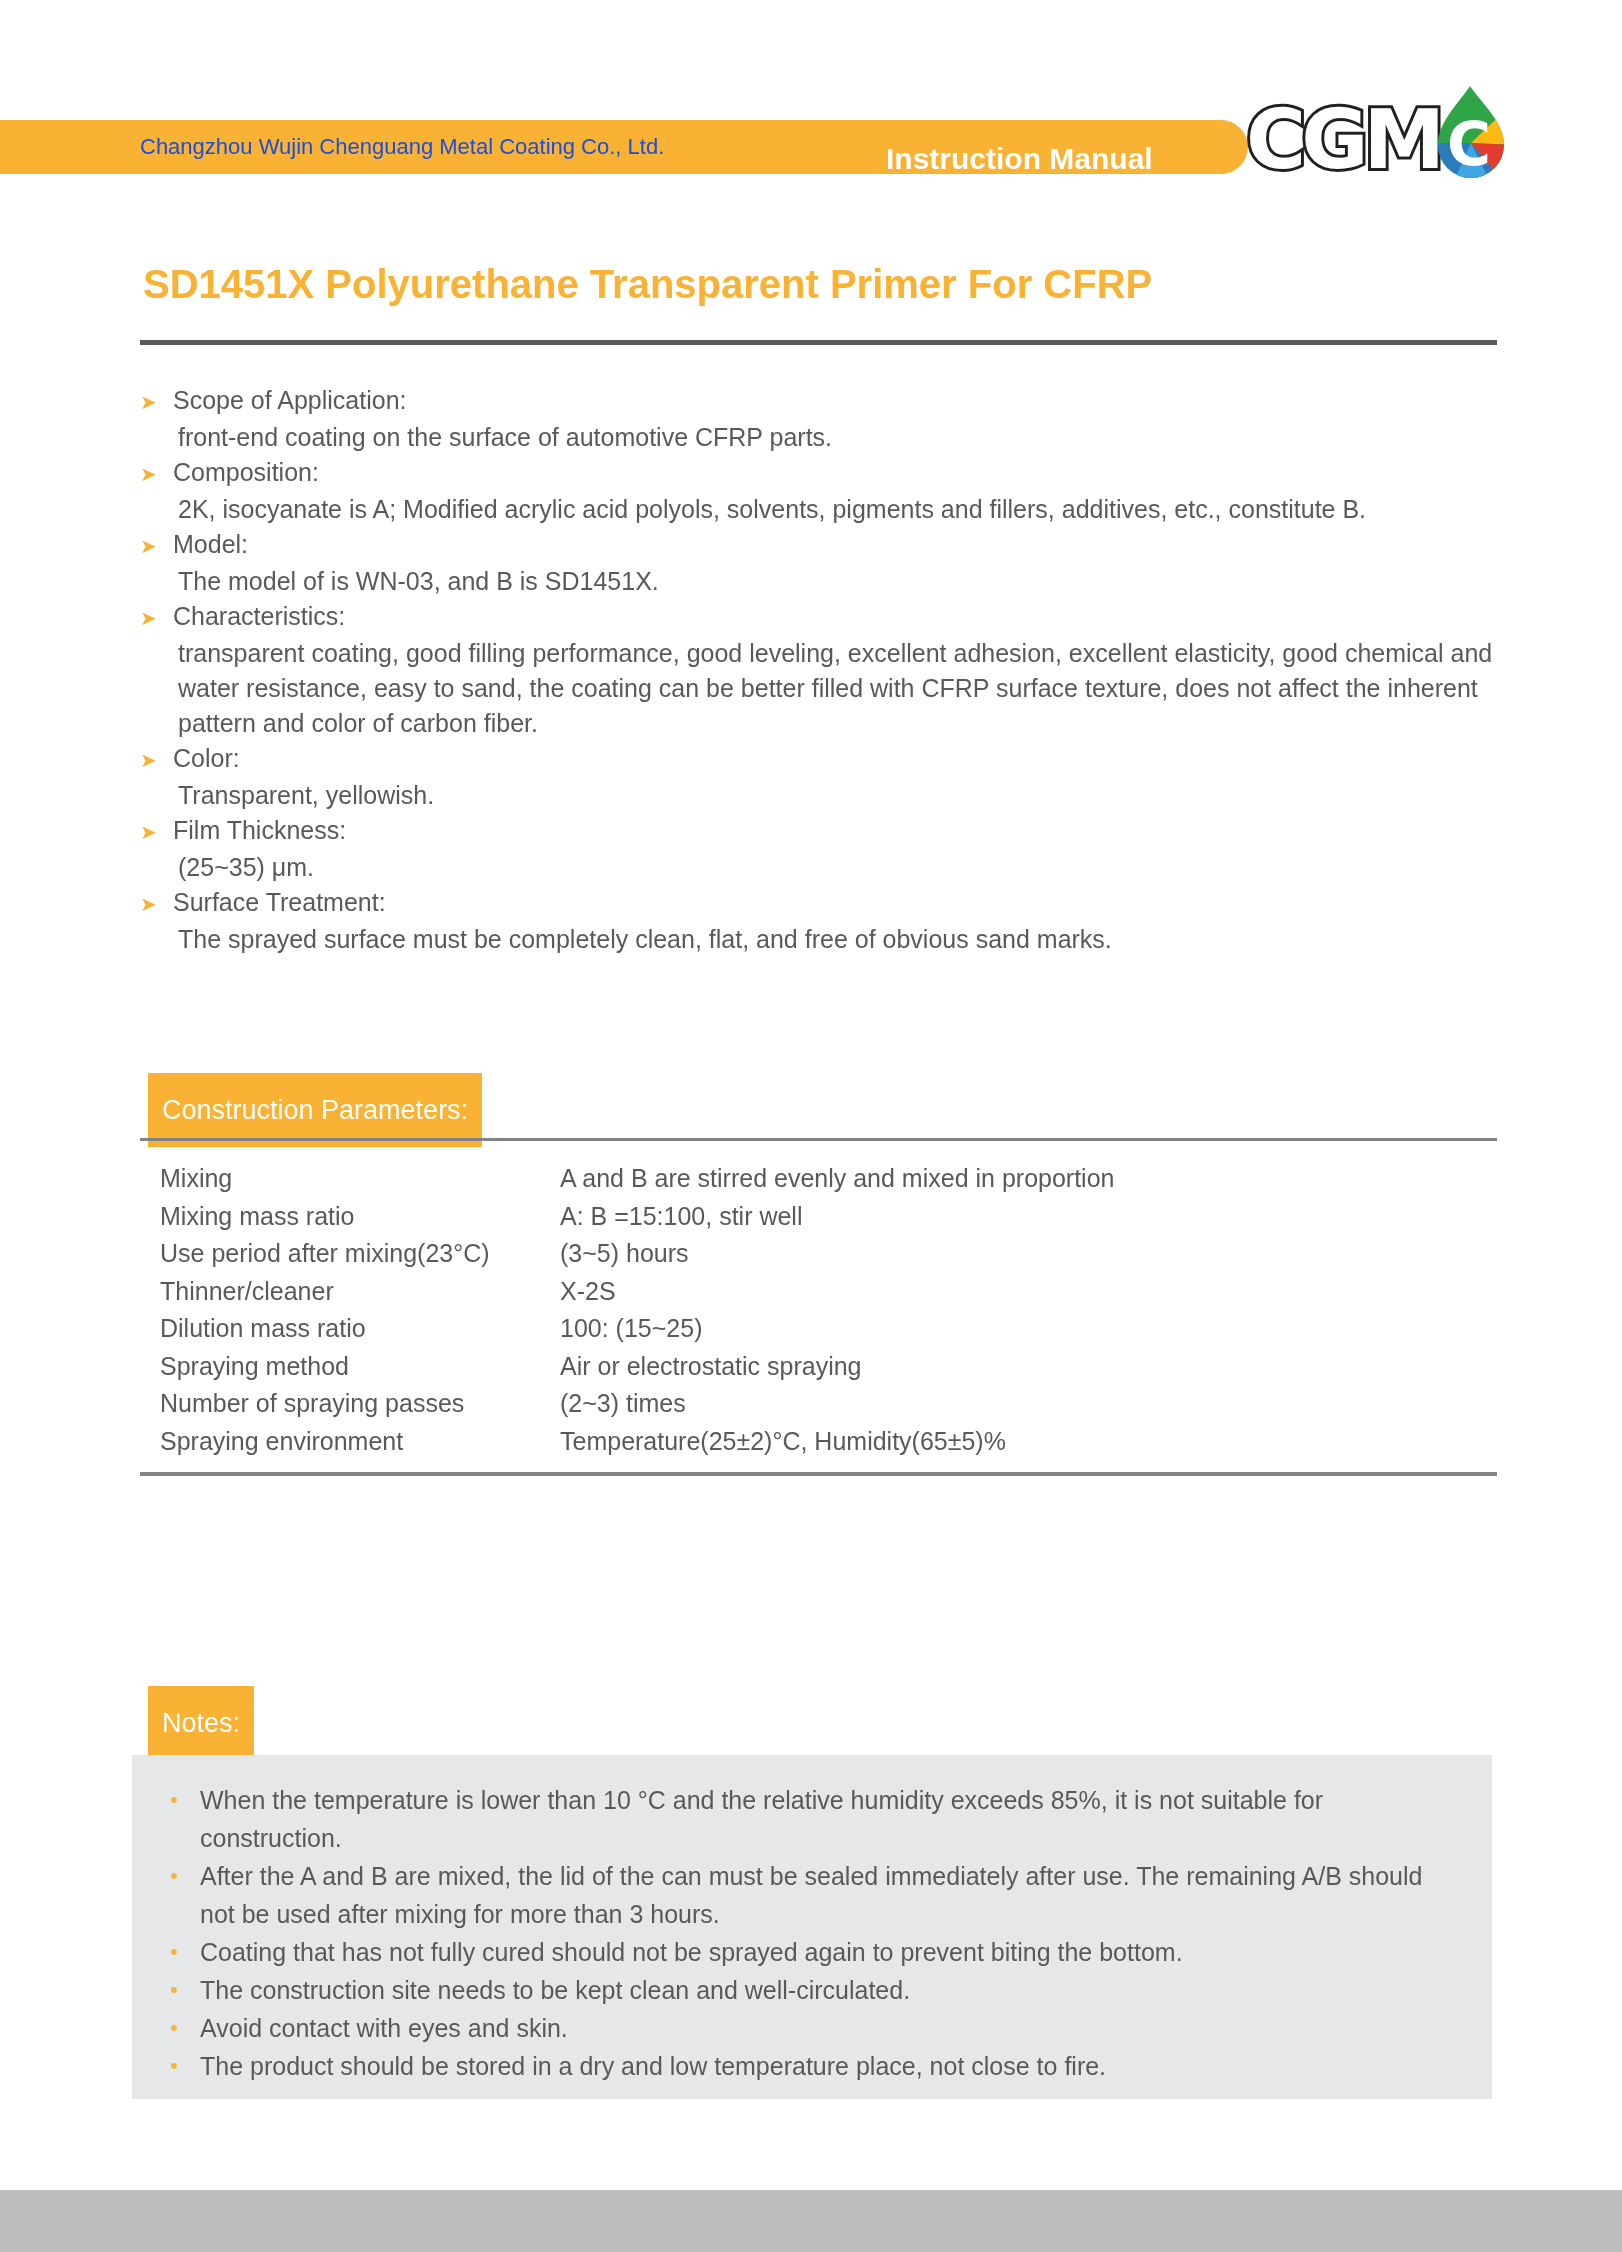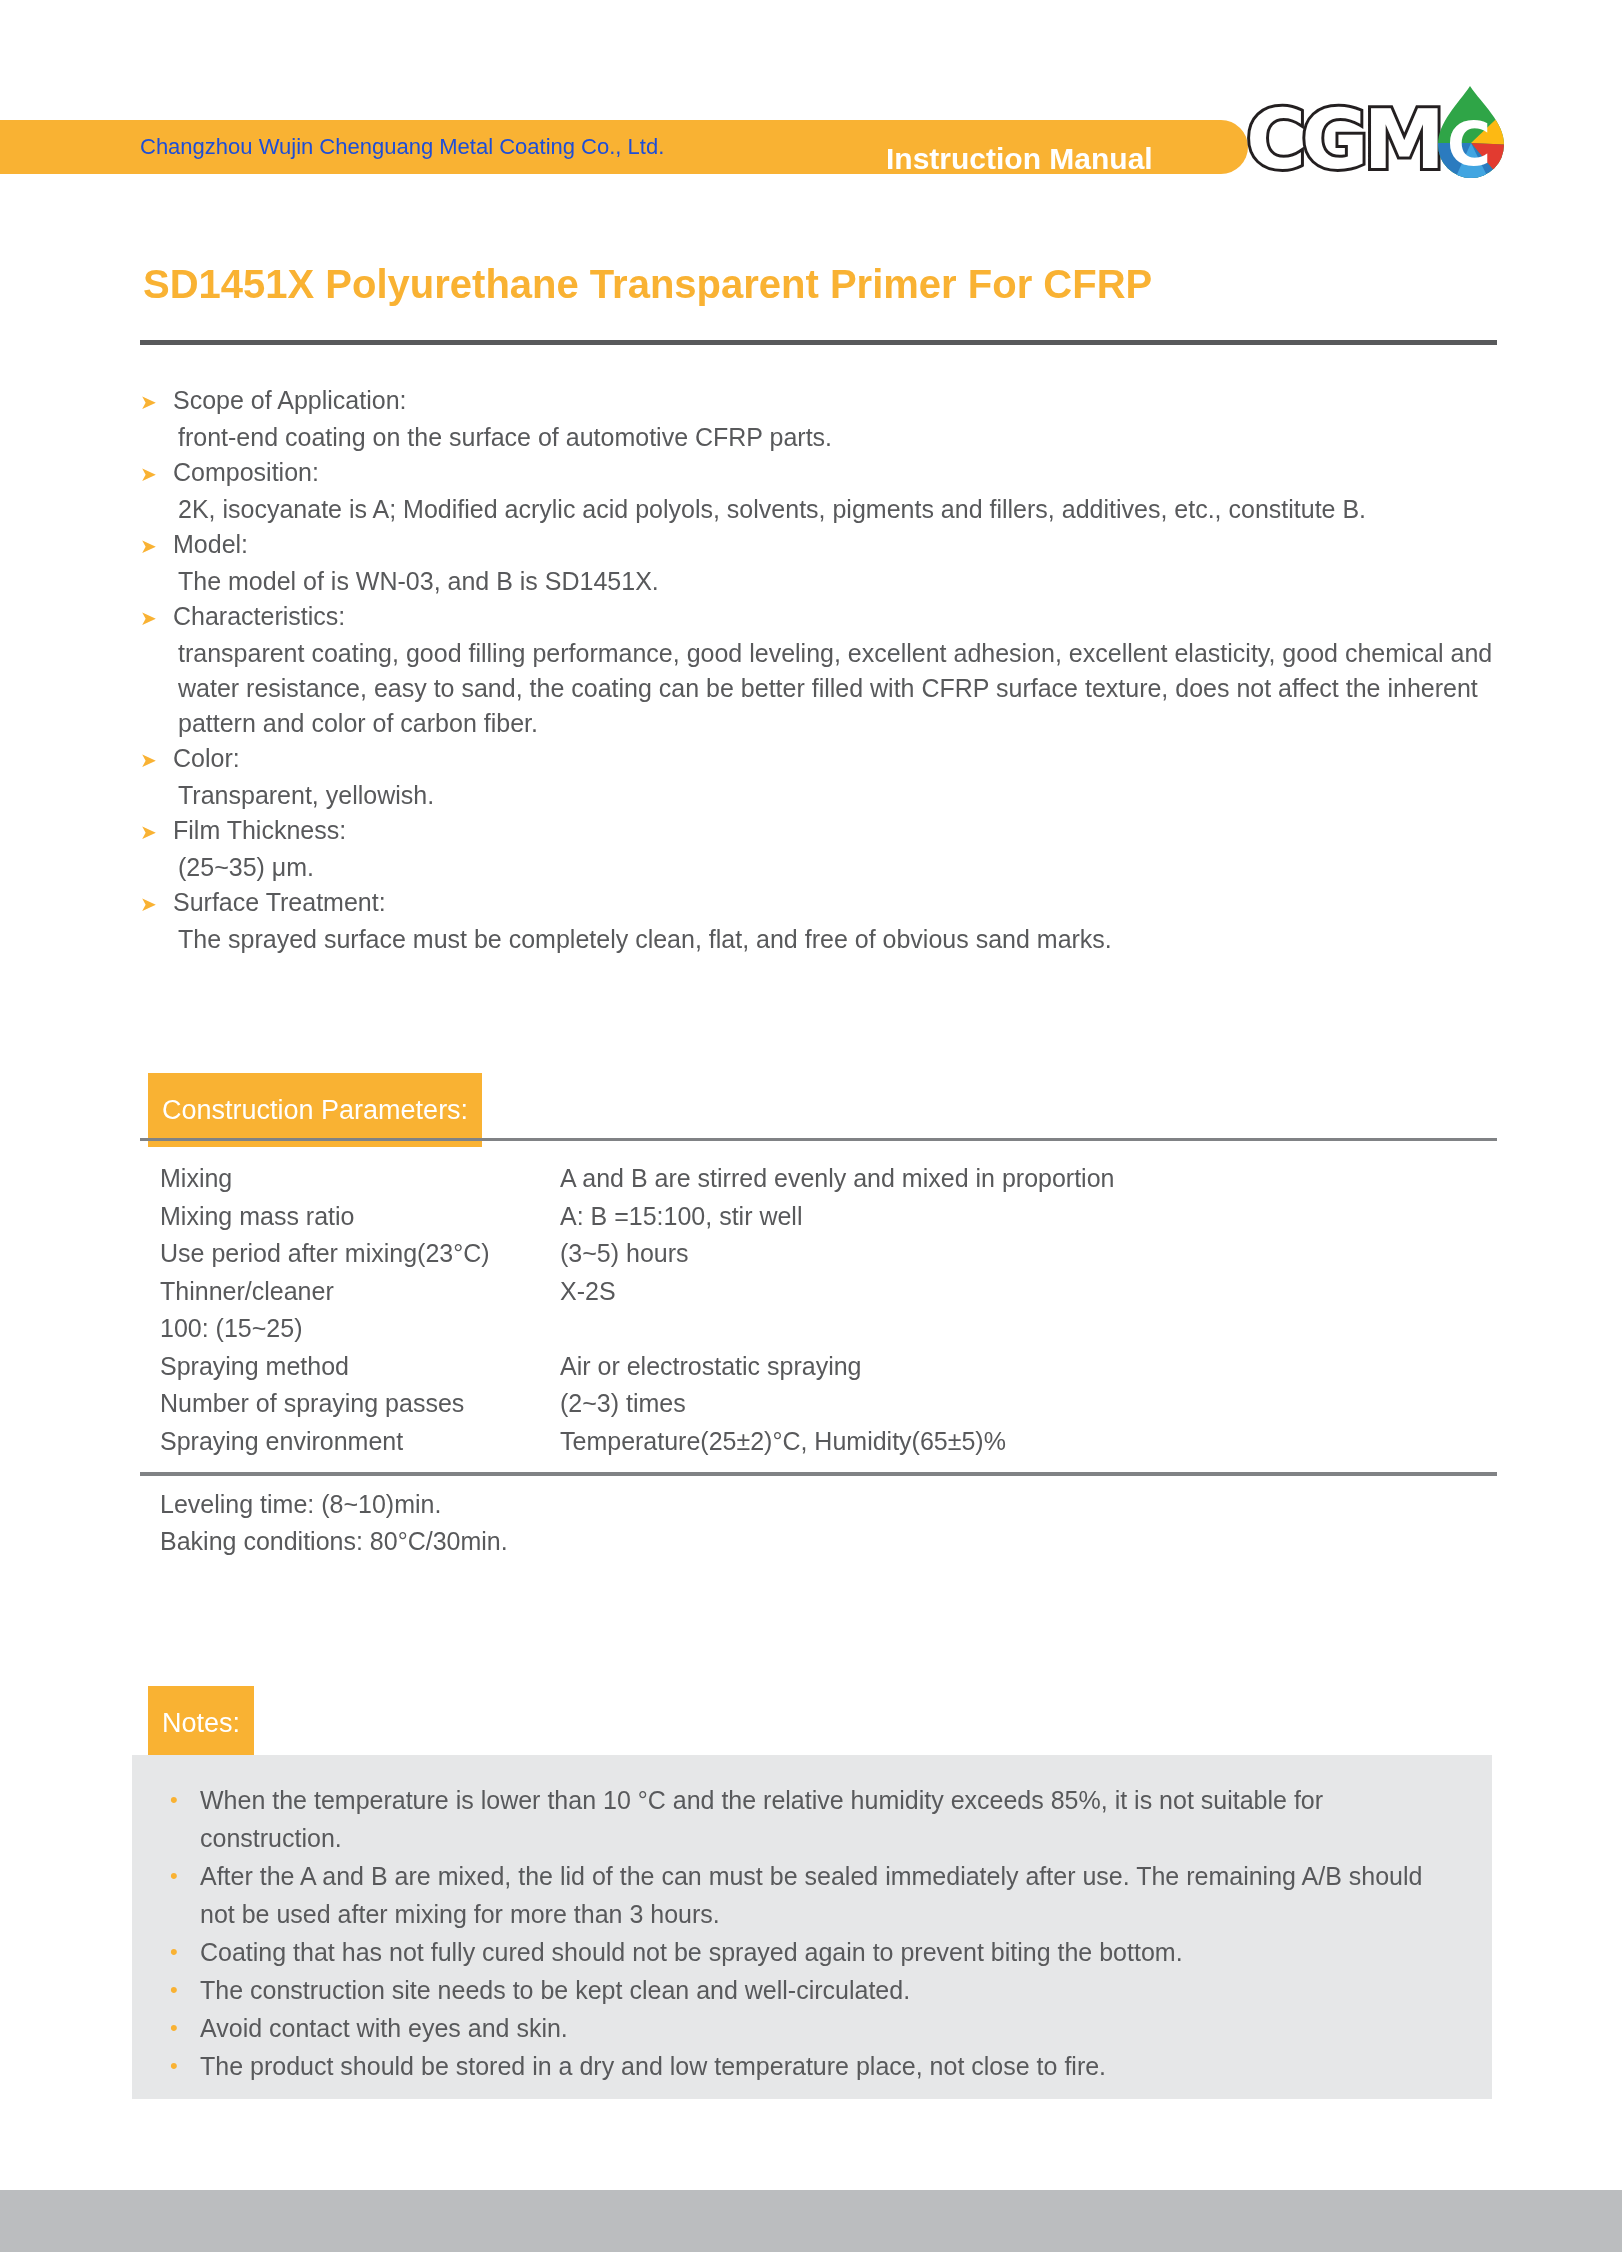--- a/index.html
+++ b/index.html
@@ -188,42 +188,39 @@
       </div>
     <div class="prow">
         <div class="plabel">Use period after mixing(23°C)</div>
         <div class="pvalue">(3~5) hours</div>
       </div>
     <div class="prow">
         <div class="plabel">Thinner/cleaner</div>
         <div class="pvalue">X-2S</div>
       </div>
     <div class="prow">
+        <div class="plabel">Dilution mass ratio</div>
         <div class="pvalue">100: (15~25)</div>
       </div>
     <div class="prow">
         <div class="plabel">Spraying method</div>
         <div class="pvalue">Air or electrostatic spraying</div>
       </div>
     <div class="prow">
         <div class="plabel">Number of spraying passes</div>
         <div class="pvalue">(2~3) times</div>
       </div>
     <div class="prow">
         <div class="plabel">Spraying environment</div>
         <div class="pvalue">Temperature(25±2)°C, Humidity(65±5)%</div>
       </div>
   </div>
 
   <div class="rule rule-params-bottom"></div>
 
-  <div class="footnotes">
-    <div>Leveling time: (8~10)min.</div>
-    <div>Baking conditions: 80°C/30min.</div>
-  </div>
 
   <div class="chip chip-notes">Notes:</div>
 
   <div class="notes-box">
     <div class="notes-list">
       <div class="note"><span class="dot">•</span><span>When the temperature is lower than 10 °C and the relative humidity exceeds 85%, it is not suitable for construction.</span></div>
       <div class="note"><span class="dot">•</span><span>After the A and B are mixed, the lid of the can must be sealed immediately after use. The remaining A/B should not be used after mixing for more than 3 hours.</span></div>
       <div class="note"><span class="dot">•</span><span>Coating that has not fully cured should not be sprayed again to prevent biting the bottom.</span></div>
       <div class="note"><span class="dot">•</span><span>The construction site needs to be kept clean and well-circulated.</span></div>
       <div class="note"><span class="dot">•</span><span>Avoid contact with eyes and skin.</span></div>

